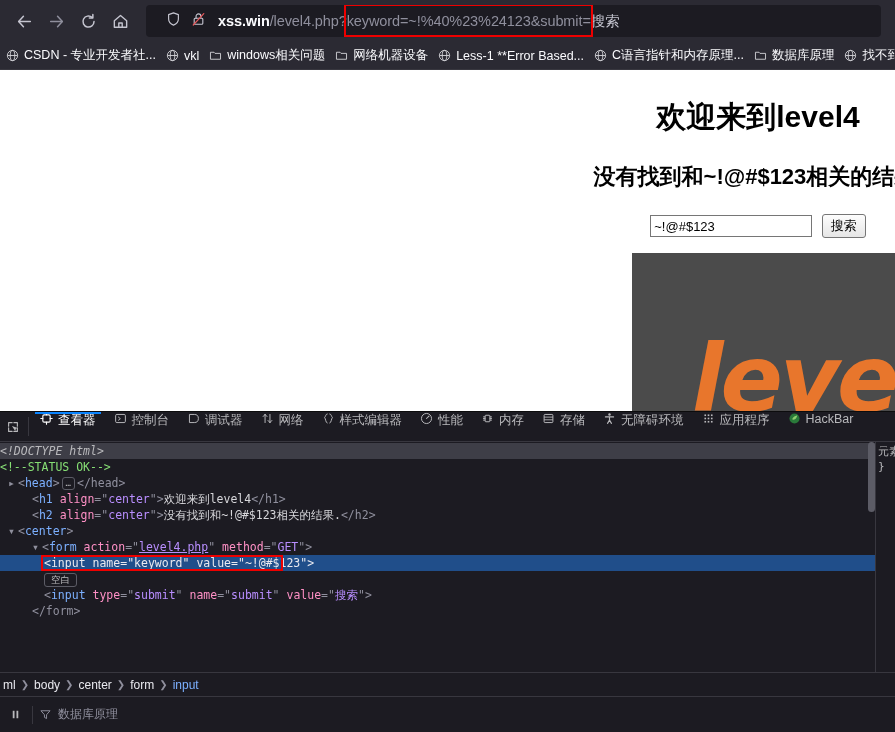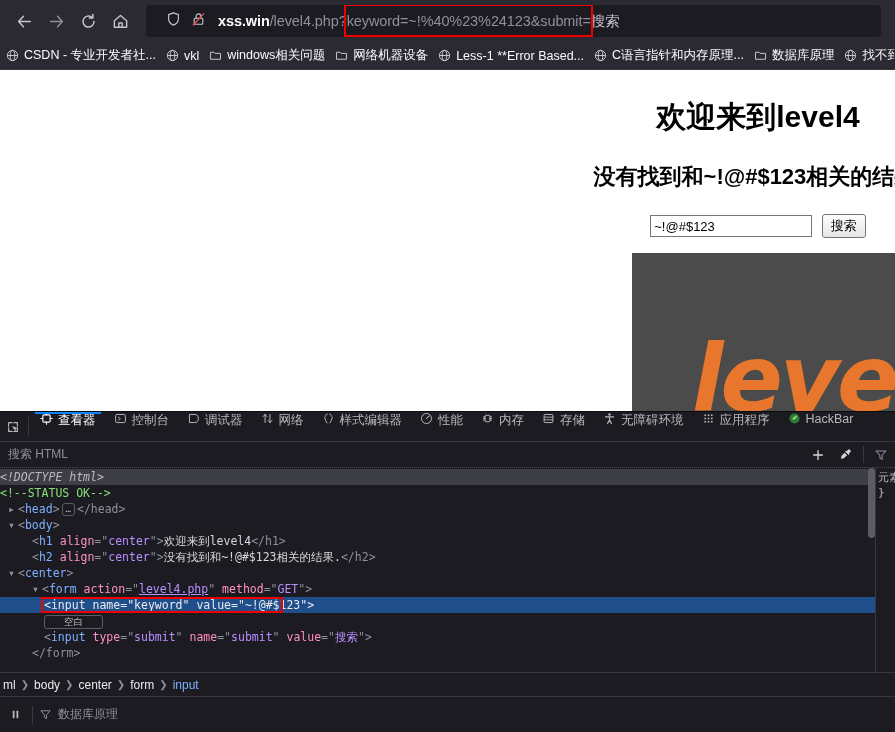--- a/index.html
+++ b/index.html
@@ -286,21 +286,21 @@
     line-height: 11px;
     vertical-align: 1px;
     margin: 0 2px;
   }
   .badge-empty {
     display: inline-block;
     border: 1px solid #5c5c66;
     border-radius: 3px;
     color: #b9b9bc;
     font-size: 9.5px;
-    padding: 0 19px;
+    padding: 0 6px;
     line-height: 12px;
   }
   .val-link { color: #b98eff; text-decoration: underline; }
   .red-box-node {
     position: absolute;
     left: 41px; top: 0px;
     width: 242px; height: 16px;
     border: 2px solid #ee0000;
     pointer-events: none;
   }
@@ -601,63 +601,38 @@
         <span class="t-ico">
           <svg width="13" height="13" viewBox="0 0 16 16">
               <circle cx="8" cy="8" r="6.2" fill="#2a7a3a"></circle>
               <path d="M5 9 C6.5 5.5 10 4.5 11.5 4 C10.5 8 8.5 10.5 5 9 Z" fill="#8fd070"></path>
             </svg>
         </span>
         <span>HackBar</span>
       </div>
     </div>
 
-    <div class="dt-search-row">
-      <div class="dt-search-input">搜索 HTML</div>
-      <div class="dt-search-tools">
-        <div class="dt-tool-btn">
-          <svg width="14" height="14" viewBox="0 0 16 16">
-            <path d="M8 3 V13 M3 8 H13" stroke="#d7d7db" stroke-width="1.5" stroke-linecap="round"></path>
-          </svg>
-        </div>
-        <div class="dt-tool-btn">
-          <svg width="14" height="14" viewBox="0 0 16 16">
-            <path d="M12.8 2.2 A1.9 1.9 0 0 0 10.1 2.2 L8.6 3.7 L7.9 3 L6.9 4 L11 8.1 L12 7.1 L11.3 6.4 L12.8 4.9 A1.9 1.9 0 0 0 12.8 2.2 Z" fill="#d7d7db"></path>
-            <path d="M6.4 5.4 L2.8 9 L2.2 12.4 L5.6 11.8 L9.2 8.2 Z" fill="#d7d7db"></path>
-          </svg>
-        </div>
-        <div class="dt-tool-divider"></div>
-        <div class="dt-tool-btn">
-          <svg width="14" height="14" viewBox="0 0 16 16">
-            <path d="M2.4 3.4 H13.6 L9.3 8.3 V13 L6.7 11.5 V8.3 Z" stroke="#8f8f9d" stroke-width="1.2" fill="none" stroke-linejoin="round"></path>
-          </svg>
-        </div>
-      </div>
-    </div>
 
     <div class="dt-body">
 
       <div class="markup-pane">
 
         <div class="mk-line sel-top ind0">
           <span class="doctype">&lt;!DOCTYPE html&gt;</span>
         </div>
 
         <div class="mk-line ind0">
           <span class="comment">&lt;!--STATUS OK--&gt;</span>
         </div>
 
 
         <div class="mk-line ind1">
           <span class="twisty">▸</span><span class="punct">&lt;</span><span class="tag">head</span><span class="punct">&gt;</span><span class="badge-ellipsis">…</span><span class="punct">&lt;/head&gt;</span>
         </div>
 
-        <div class="mk-line ind1">
-          <span class="twisty">▾</span><span class="punct">&lt;</span><span class="tag">body</span><span class="punct">&gt;</span>
-        </div>
 
         <div class="mk-line ind3">
           <span class="punct">&lt;</span><span class="tag">h1</span><span>&nbsp;</span><span class="attr">align</span><span class="punct">="</span><span class="val">center</span><span class="punct">"&gt;</span><span class="text">欢迎来到level4</span><span class="punct">&lt;/h1&gt;</span>
         </div>
 
         <div class="mk-line ind3">
           <span class="punct">&lt;</span><span class="tag">h2</span><span>&nbsp;</span><span class="attr">align</span><span class="punct">="</span><span class="val">center</span><span class="punct">"&gt;</span><span class="text">没有找到和~!@#$123相关的结果.</span><span class="punct">&lt;/h2&gt;</span>
         </div>
 
         <div class="mk-line ind2">

